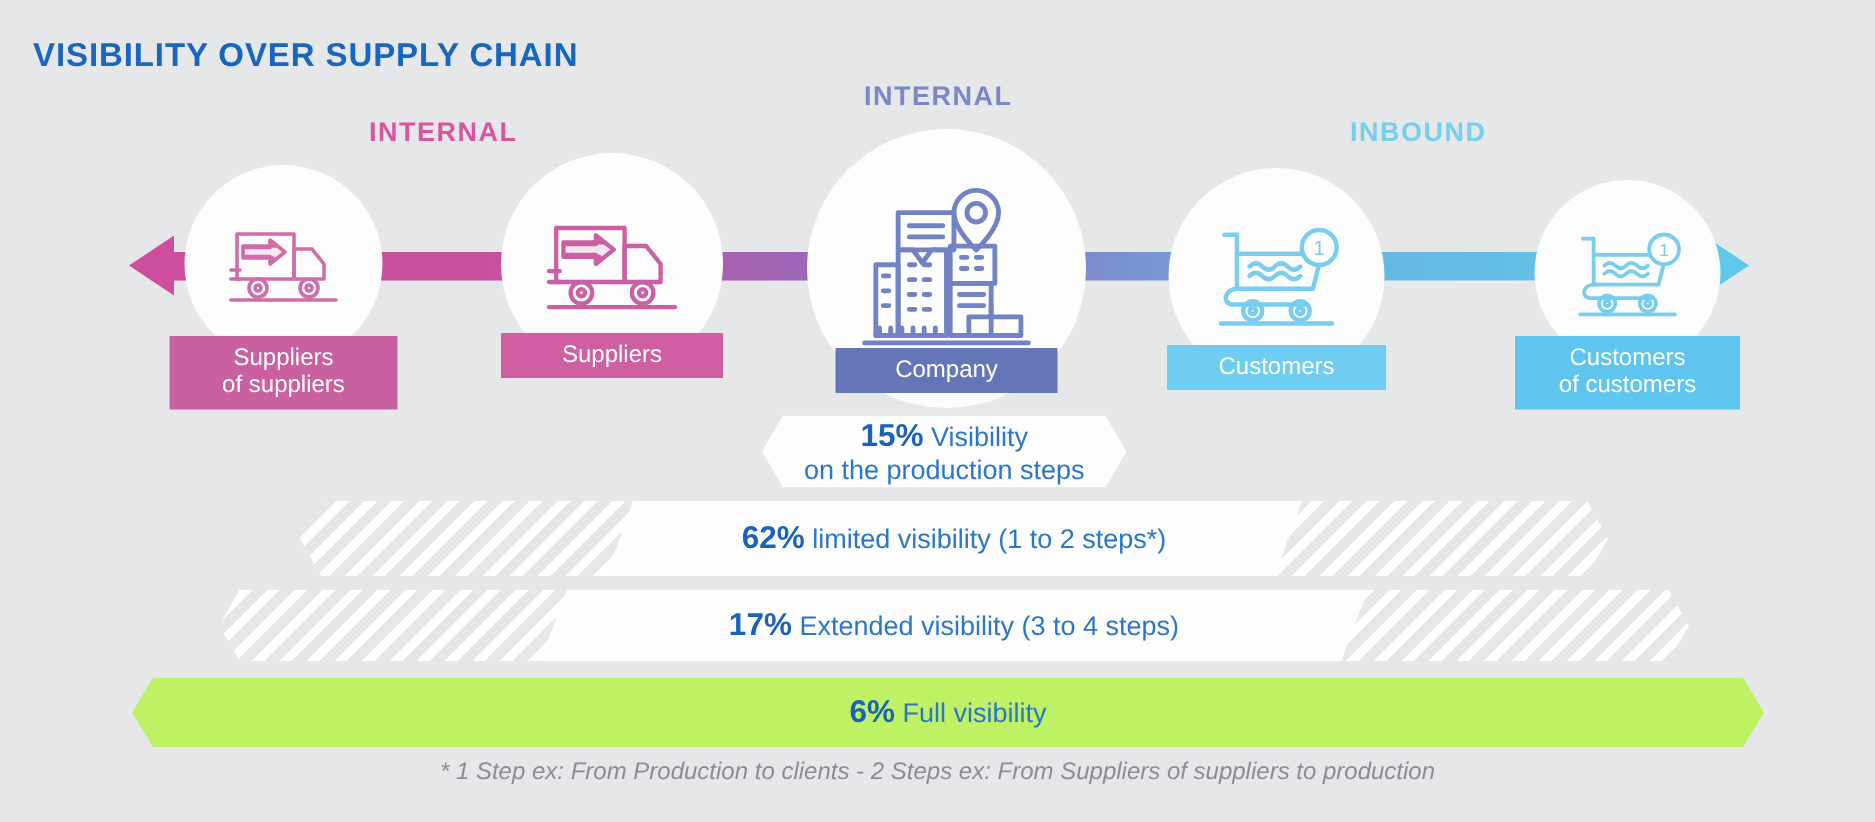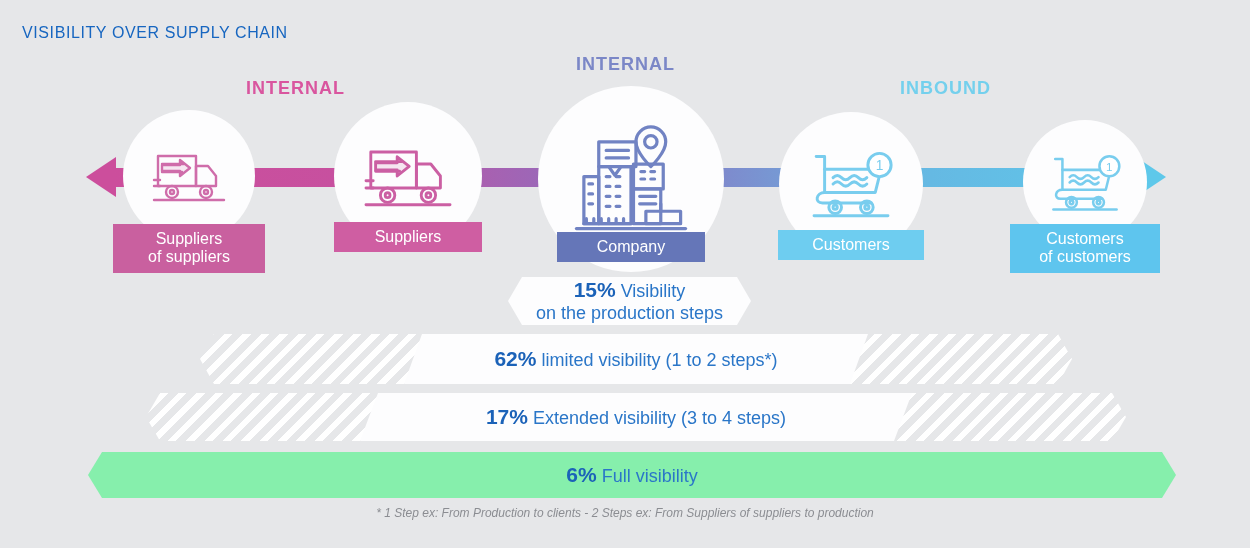--- a/index.html
+++ b/index.html
@@ -13,22 +13,22 @@
     font-family: "Liberation Sans", sans-serif;
     overflow: hidden;
     position: relative;
   }
 
   
   #page-title {
     position: absolute;
     left: 22px;
     top: 24px;
-    font-size: 16px;
-    font-weight: normal;
+    font-size: 22px;
+    font-weight: bold;
     letter-spacing: 0.6px;
     color: #1766c0;
     text-align: center;
   }
 
   
   .section-caption {
     position: absolute;
     font-size: 18px;
     font-weight: bold;
@@ -231,35 +231,35 @@
     display: flex; align-items: center; justify-content: center; text-align: right;
   }
 
   
   #bar-6 {
     position: absolute;
     left: 88px;
     top: 452px;
     width: 1088px;
     height: 46px;
-    background: #86efac;
+    background: #bef264;
     clip-path: polygon(14px 0, 1074px 0, 1088px 23px, 1074px 46px, 14px 46px, 0 23px);
     display: flex;
     align-items: center;
     justify-content: center;
   }
 
   
   #footnote {
     position: absolute;
     left: 0;
     top: 506px;
     width: 1250px;
     text-align: center;
-    font-size: 12px;
+    font-size: 16px;
     font-style: italic;
     color: #8b8d92;
   }
 </style>
 </head>
 <body>
 
 <div id="page-title">VISIBILITY OVER SUPPLY CHAIN</div>
 
 <div class="section-caption" id="caption-inbound">INTERNAL</div>

